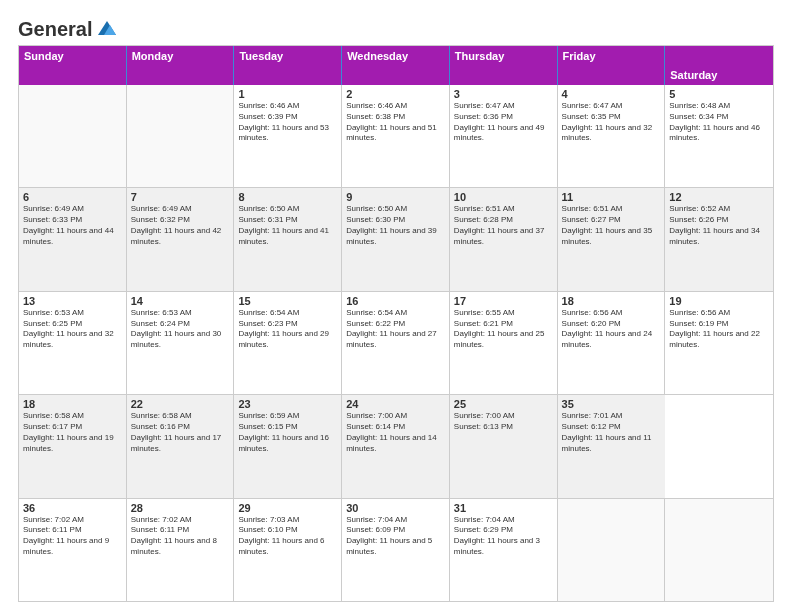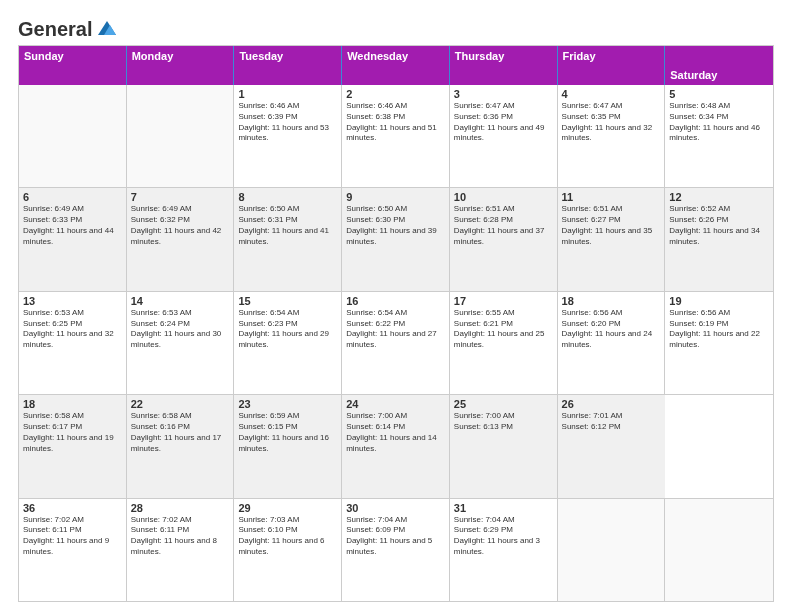--- a/index.html
+++ b/index.html
@@ -283,23 +283,24 @@
             <span class="cell-line">Sunrise: 7:00 AM</span>
             <span class="cell-line">Sunset: 6:14 PM</span>
             <span class="cell-line">Daylight: 11 hours and 14 minutes.</span>
           </div>
           <div class="cal-cell shaded">
             <span class="day-num">25</span>
             <span class="cell-line">Sunrise: 7:00 AM</span>
             <span class="cell-line">Sunset: 6:13 PM</span>
           </div>
           <div class="cal-cell shaded">
-            <span class="day-num">26</span>
+            <span class="day-num">35</span>
             <span class="cell-line">Sunrise: 7:01 AM</span>
             <span class="cell-line">Sunset: 6:12 PM</span>
+            <span class="cell-line">Daylight: 11 hours and 11 minutes.</span>
           </div>
         </div>
         <div class="cal-row">
           <div class="cal-cell">
             <span class="day-num">36</span>
             <span class="cell-line">Sunrise: 7:02 AM</span>
             <span class="cell-line">Sunset: 6:11 PM</span>
             <span class="cell-line">Daylight: 11 hours and 9 minutes.</span>
           </div>
           <div class="cal-cell">

